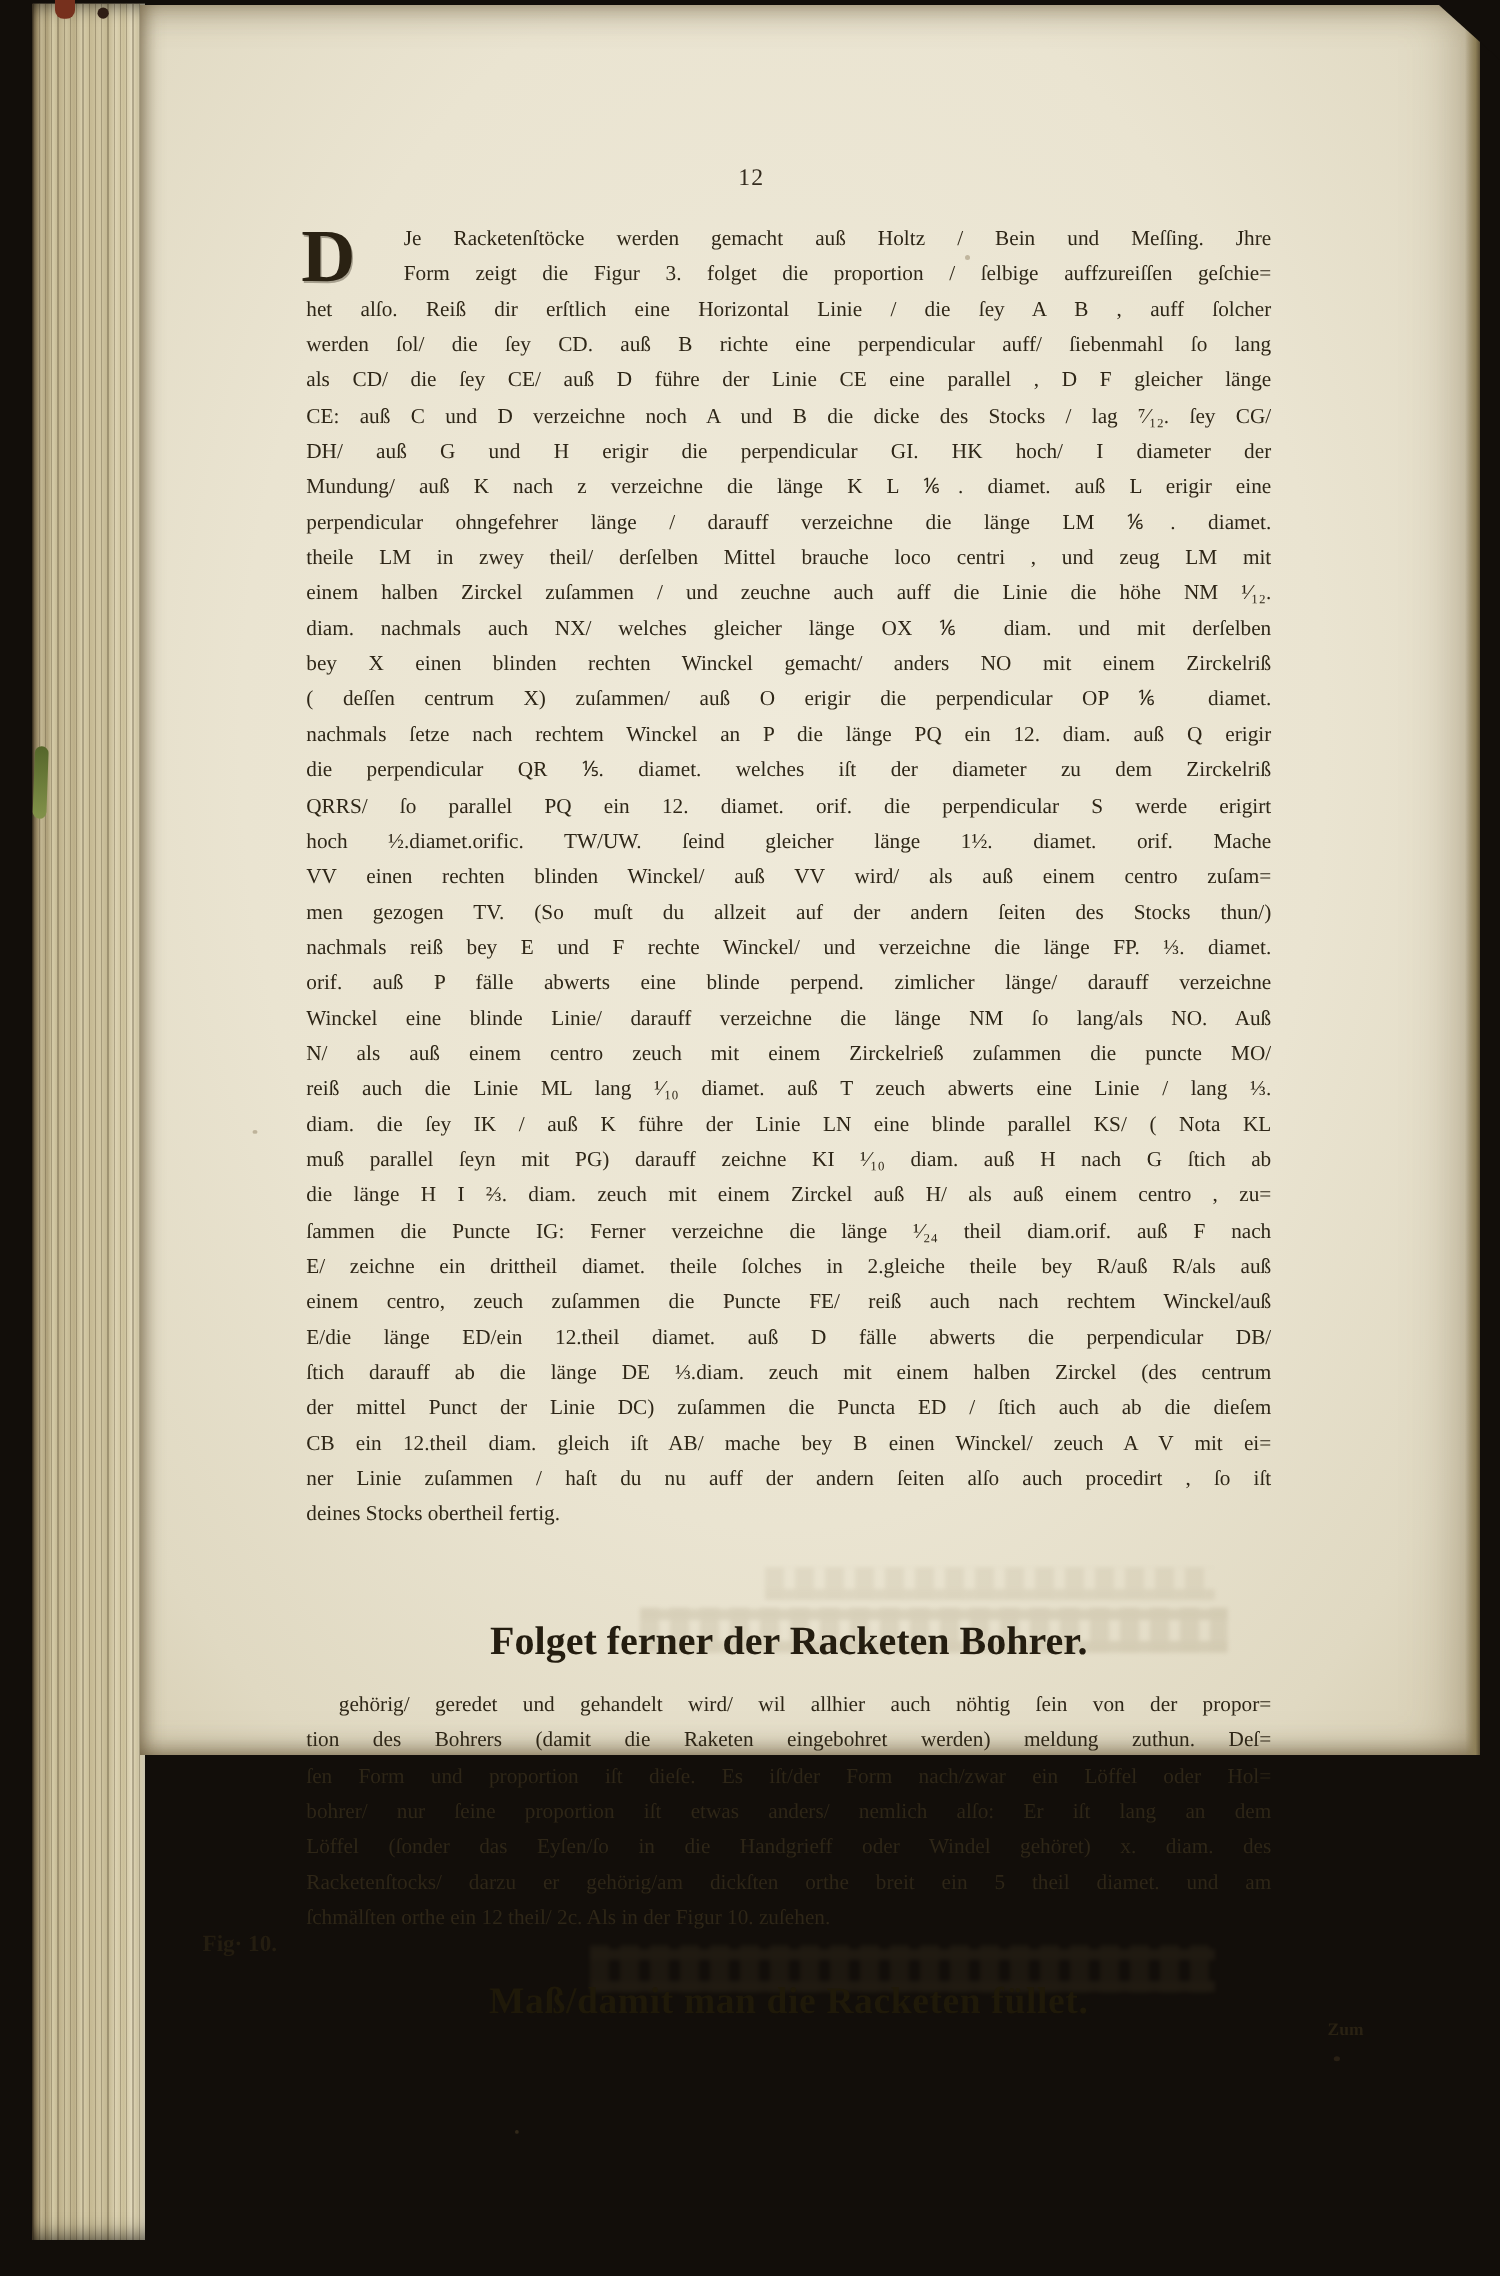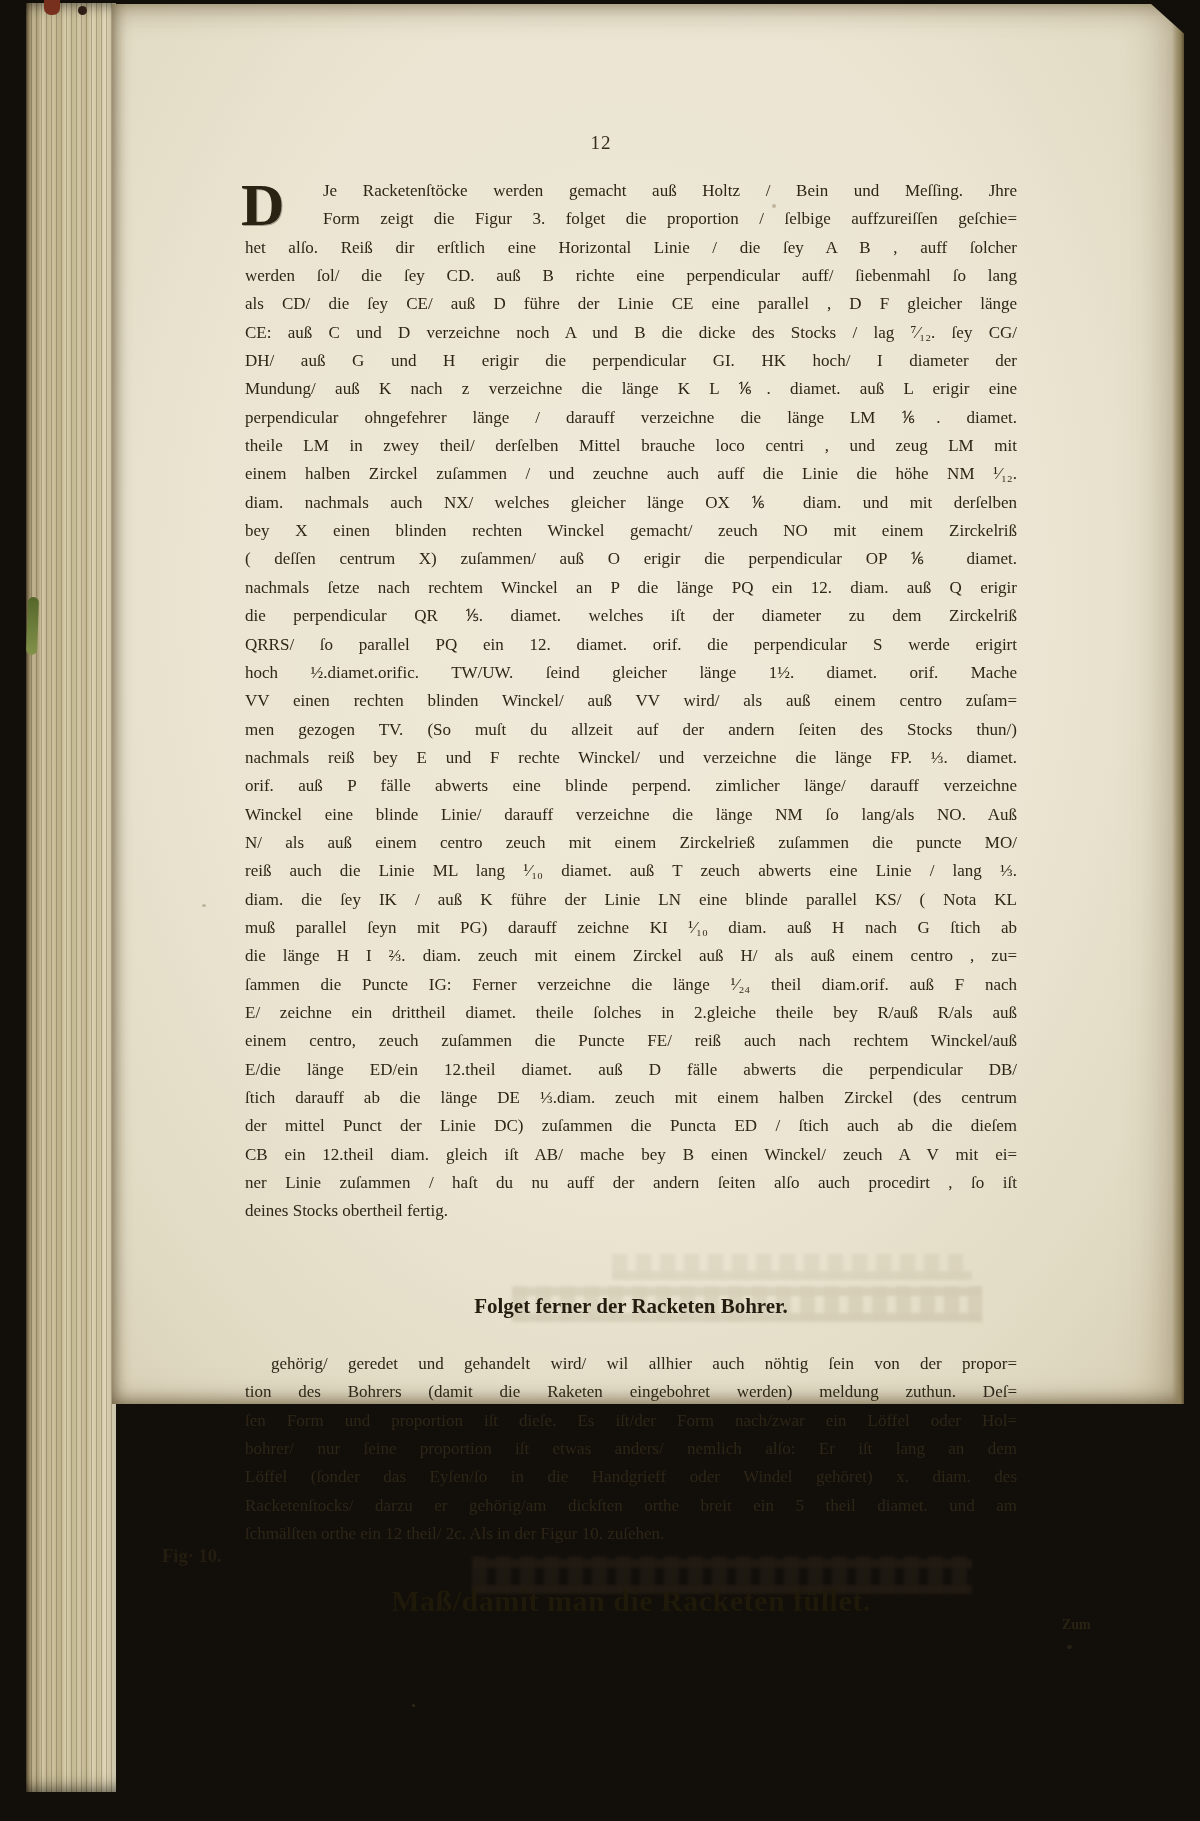--- a/index.html
+++ b/index.html
@@ -37,21 +37,21 @@
     font-size:19px;color:#352c1f;letter-spacing:1px;}
   .body-block{position:absolute;left:133px;top:173px;width:772px;color:#2e2617;}
   .dropcap{position:absolute;left:-4px;top:-2px;width:76px;font-size:60px;line-height:60px;
     font-weight:bold;color:#2a2213;text-shadow:1px 1px 0 rgba(42,34,19,.35);}
   .line{height:28.35px;line-height:28.35px;font-size:17px;overflow:hidden;
     text-align:justify;text-align-last:justify;}
   #p1 .line:nth-child(1),#p1 .line:nth-child(2){padding-left:78px;}
   #p1 .line:last-child,#p2 .line:last-child{text-align-last:left;}
   #p2 .line:first-child{text-indent:26px;}
   .heading1{position:absolute;left:133px;top:1290px;width:772px;text-align:center;
-    font-size:21px;font-weight:bold;color:#241d10;}
+    font-size:32px;font-weight:bold;color:#241d10;}
   .p2-block{position:absolute;left:133px;top:1346px;width:772px;color:#2e2617;}
   .margin-note{position:absolute;left:50px;top:1542px;width:84px;font-size:18.5px;
     font-weight:bold;color:#241d10;}
   .heading2{position:absolute;left:133px;top:1580px;width:772px;text-align:center;
     font-size:30px;font-weight:bold;color:#1f1909;letter-spacing:.5px;}
   .catchword{position:absolute;left:950px;top:1613px;width:90px;font-size:14px;
     font-weight:bold;color:#2a2213;}
   
   .smudge{position:absolute;opacity:.14;filter:blur(1.6px);
     background:
@@ -84,21 +84,21 @@
           <div class="line">het alſo. Reiß dir erſtlich eine Horizontal Linie / die ſey A B , auff ſolcher</div>
           <div class="line">werden ſol/ die ſey CD. auß B richte eine perpendicular auff/ ſiebenmahl ſo lang</div>
           <div class="line">als CD/ die ſey CE/ auß D führe der Linie CE eine parallel , D F gleicher länge</div>
           <div class="line">CE: auß C und D verzeichne noch A und B die dicke des Stocks / lag ⁷⁄₁₂. ſey CG/</div>
           <div class="line">DH/ auß G und H erigir die perpendicular GI. HK hoch/ I diameter der</div>
           <div class="line">Mundung/ auß K nach z verzeichne die länge K L ⅙. diamet. auß L erigir eine</div>
           <div class="line">perpendicular ohngefehrer länge / darauff verzeichne die länge LM ⅙. diamet.</div>
           <div class="line">theile LM in zwey theil/ derſelben Mittel brauche loco centri , und zeug LM mit</div>
           <div class="line">einem halben Zirckel zuſammen / und zeuchne auch auff die Linie die höhe NM ¹⁄₁₂.</div>
           <div class="line">diam. nachmals auch NX/ welches gleicher länge OX ⅙ diam. und mit derſelben</div>
-          <div class="line">bey X einen blinden rechten Winckel gemacht/ zeuch NO mit einem Zirckelriß</div>
+          <div class="line">bey X einen blinden rechten Winckel gemacht/ anders NO mit einem Zirckelriß</div>
           <div class="line">( deſſen centrum X) zuſammen/ auß O erigir die perpendicular OP ⅙ diamet.</div>
           <div class="line">nachmals ſetze nach rechtem Winckel an P die länge PQ ein 12. diam. auß Q erigir</div>
           <div class="line">die perpendicular QR ⅕. diamet. welches iſt der diameter zu dem Zirckelriß</div>
           <div class="line">QRRS/ ſo parallel PQ ein 12. diamet. orif. die perpendicular S werde erigirt</div>
           <div class="line">hoch ½.diamet.orific. TW/UW. ſeind gleicher länge 1½. diamet. orif. Mache</div>
           <div class="line">VV einen rechten blinden Winckel/ auß VV wird/ als auß einem centro zuſam=</div>
           <div class="line">men gezogen TV. (So muſt du allzeit auf der andern ſeiten des Stocks thun/)</div>
           <div class="line">nachmals reiß bey E und F rechte Winckel/ und verzeichne die länge FP. ⅓. diamet.</div>
           <div class="line">orif. auß P fälle abwerts eine blinde perpend. zimlicher länge/ darauff verzeichne</div>
           <div class="line">Winckel eine blinde Linie/ darauff verzeichne die länge NM ſo lang/als NO. Auß</div>

